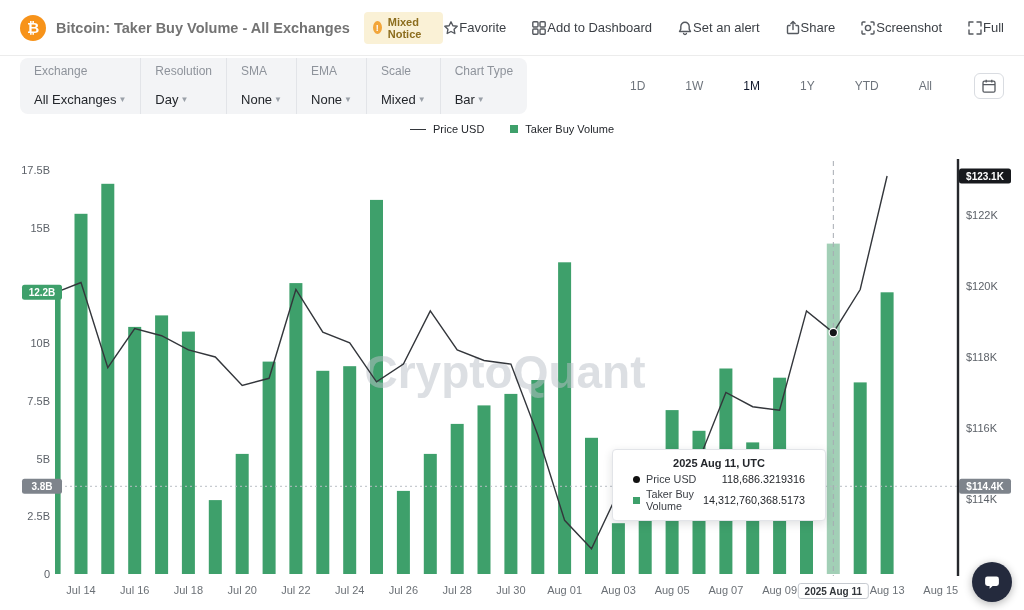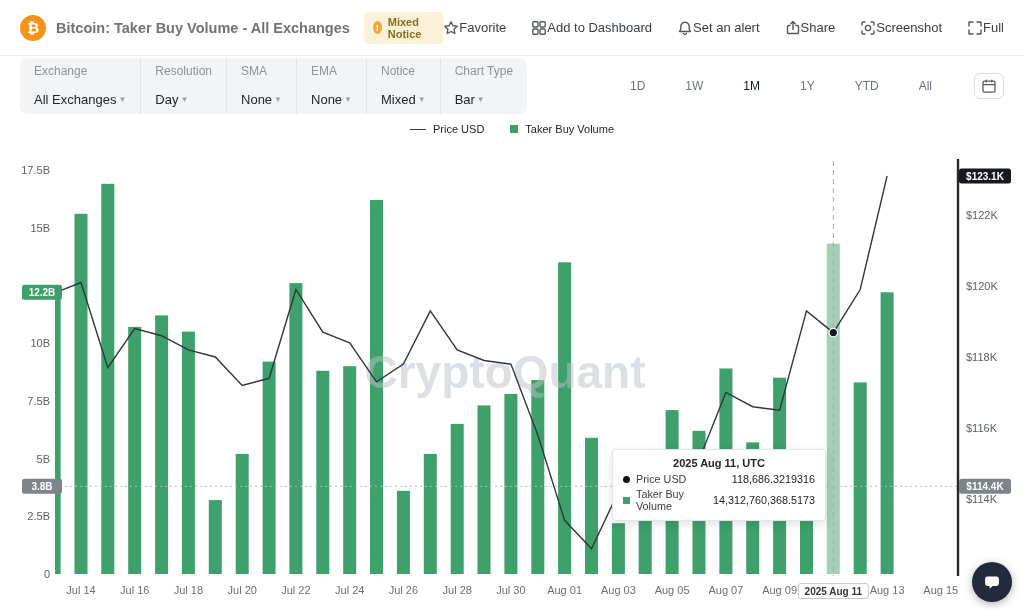--- a/index.html
+++ b/index.html
@@ -45,21 +45,21 @@
   .legend-item{display:flex;align-items:center;gap:7px;cursor:pointer;}
   .sw-line{width:16px;height:0;border-top:1.6px solid #33363b;}
   .sw-sq{width:8px;height:8px;background:#3EA06B;}
 
   
   .chart-wrap{position:absolute;top:155px;left:0;width:1024px;height:455px;z-index:1;}
   #chart-svg text{font-family:"Liberation Sans",sans-serif;}
 
   
   .tooltip{position:absolute;left:612px;top:449px;width:214px;background:#fff;border:1px solid #E2E4E8;
-           border-radius:4px;box-shadow:0 3px 10px rgba(30,35,40,.14);padding:7px 10px 8px;
+           border-radius:4px;box-shadow:0 3px 10px rgba(30,35,40,.14);padding:7px 20px 8px;
            box-sizing:border-box;z-index:4;}
   .tt-title{font-size:11px;font-weight:700;color:#23262b;text-align:center;margin-bottom:4px;}
   .tt-row{display:flex;align-items:center;gap:6px;font-size:10.8px;color:#3a3e44;margin-top:3px;}
   .tt-val{margin-left:auto;color:#23262b;}
   .tt-dot{width:7px;height:7px;border-radius:50%;background:#111;flex:0 0 auto;}
   .tt-sq{width:7px;height:7px;background:#3EA06B;flex:0 0 auto;}
 
   
   .chat{position:absolute;right:12px;bottom:8px;width:40px;height:40px;border-radius:50%;
         background:#242A3D;display:flex;align-items:center;justify-content:center;
@@ -145,21 +145,21 @@
         </div>
     </div>
     <div class="control">
       <div class="c-label">EMA</div>
       <div class="c-value">
           <span>None</span>
           <span class="caret">▼</span>
         </div>
     </div>
     <div class="control">
-      <div class="c-label">Notice</div>
+      <div class="c-label">Scale</div>
       <div class="c-value">
           <span>Mixed</span>
           <span class="caret">▼</span>
         </div>
     </div>
     <div class="control">
       <div class="c-label">Chart Type</div>
       <div class="c-value">
           <span>Bar</span>
           <span class="caret">▼</span>

